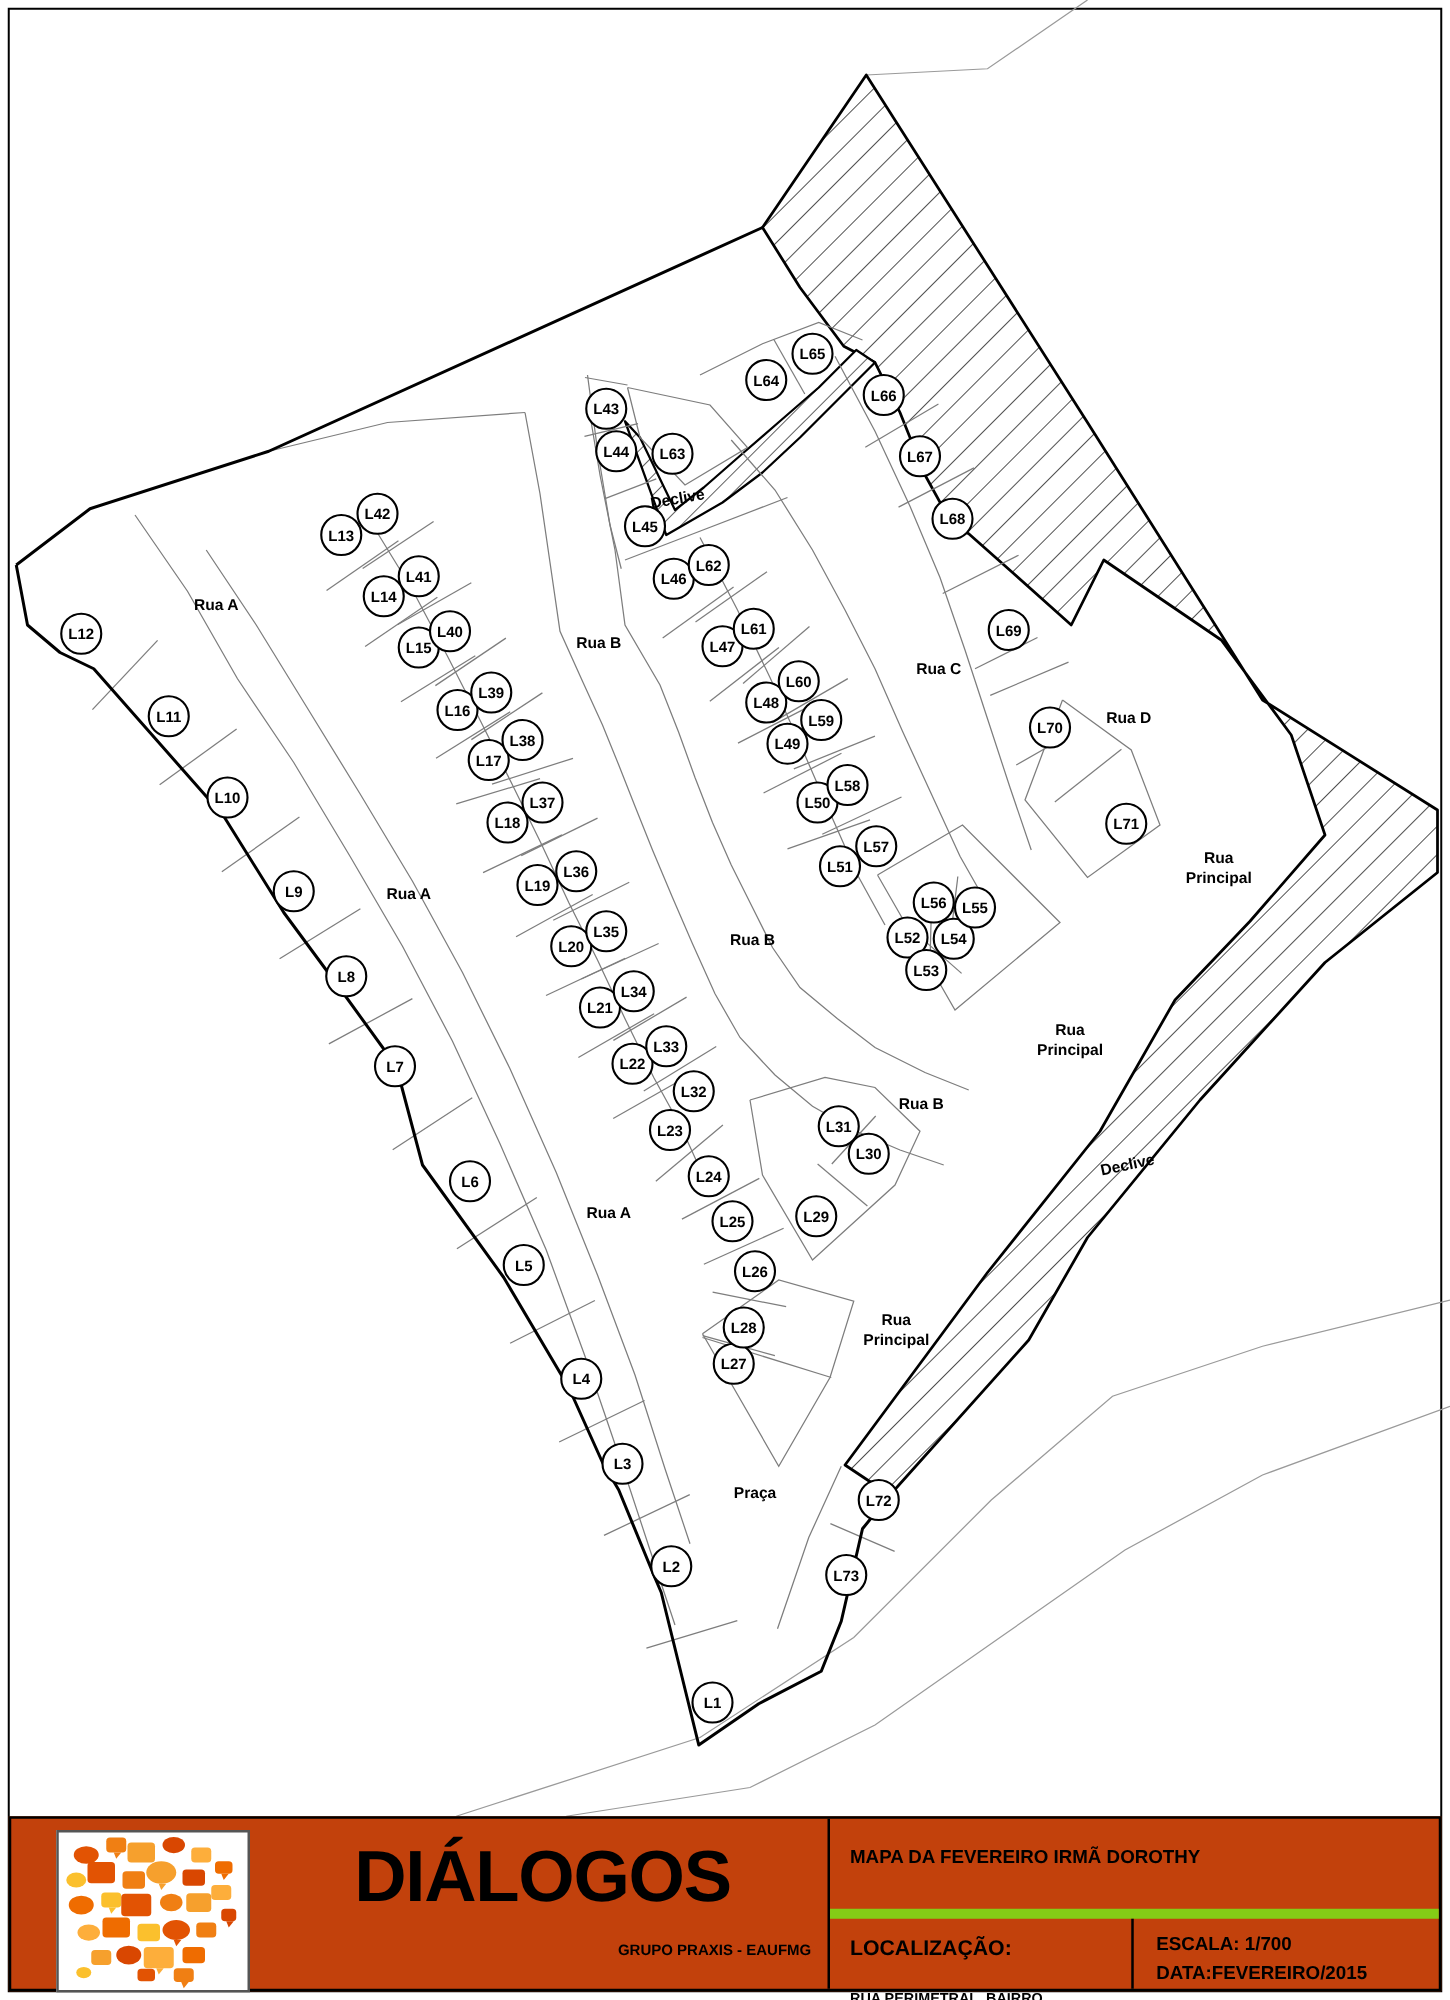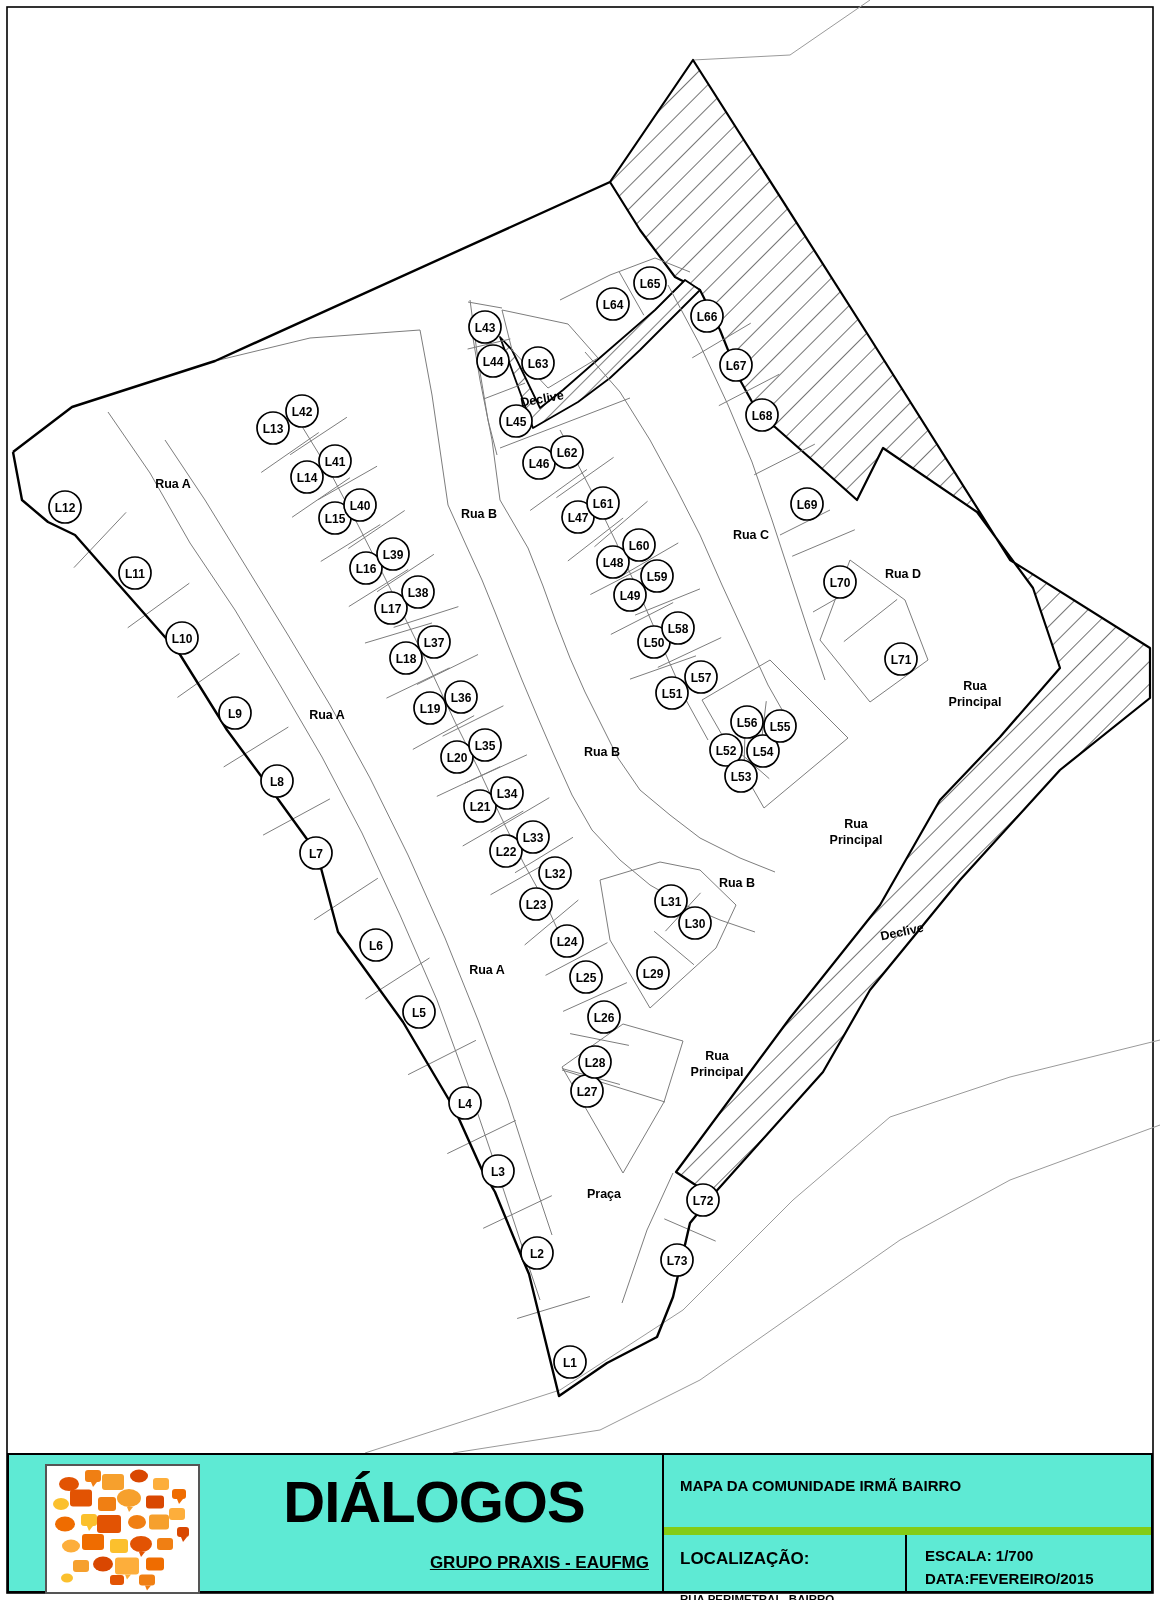--- a/index.html
+++ b/index.html
@@ -3,25 +3,25 @@
 <meta charset="utf-8">
 <style>
   html,body{margin:0;padding:0;background:#fff;}
   body{width:1160px;height:1600px;position:relative;font-family:"Liberation Sans",sans-serif;overflow:hidden;}
   #page{position:absolute;inset:0;}
   svg text{user-select:none;}
   .lot-label{font:bold 12px "Liberation Sans",sans-serif;}
   .street-label{font:bold 12.5px "Liberation Sans",sans-serif;fill:#000;}
   .area-label{font:bold 12.5px "Liberation Sans",sans-serif;fill:#000;}
   
-  #titleblock{position:absolute;left:7px;right:7px;top:1453px;bottom:7px;border:2px solid #000;background:#5eead4;}
+  #titleblock{position:absolute;left:7px;right:7px;top:1453px;bottom:7px;border:2px solid #000;background:#c2410c;}
   #logo-box{position:absolute;left:36px;top:9px;width:151px;height:126px;border:2px solid #555;overflow:hidden;background:#fff;}
   #brand{position:absolute;left:200px;top:0;width:450px;height:100%;}
   #brand-title{position:absolute;left:0;right:0;top:18px;text-align:center;font-size:58px;font-weight:bold;letter-spacing:-1px;line-height:1;color:#000;font-family:"Liberation Sans",sans-serif;}
-  #brand-sub{position:absolute;right:10px;top:98px;font-size:17px;font-weight:bold;color:#000;text-decoration:underline;}
+  #brand-sub{position:absolute;right:10px;top:98px;font-size:12px;font-weight:bold;color:#000;}
   #tb-right{position:absolute;left:653px;top:0;right:0;bottom:0;border-left:2px solid #000;}
   #tb-map-title{position:absolute;left:16px;top:22px;font-size:15px;font-weight:bold;color:#000;}
   #tb-bottom{position:absolute;left:0;right:0;top:72px;bottom:0;border-top:8px solid #84cc16;}
   #tb-loc{position:absolute;left:16px;top:14px;right:248px;}
   #tb-loc-label{font-size:17px;font-weight:bold;color:#000;}
   #tb-loc-value{font-size:11.5px;font-weight:bold;color:#000;margin-top:24px;}
   #tb-scale-cell{position:absolute;right:0;top:0;width:246px;bottom:0;border-left:2px solid #000;padding:12px 12px 0 18px;box-sizing:border-box;}
   #tb-scale{font-size:15px;font-weight:bold;color:#000;}
   #tb-date{font-size:15px;font-weight:bold;color:#000;margin-top:6px;}
 </style>
@@ -493,21 +493,21 @@
           <rect x="63" y="109" width="14" height="10" rx="3" fill="#e25303"></rect>
           <rect x="92" y="108.5" width="16" height="11" rx="3" fill="#f07f13"></rect>
           <polygon points="98,119.5 104,119.5 100,124.5" fill="#f07f13"></polygon>
         </svg>
     </div>
     <div id="brand">
       <div id="brand-title">DIÁLOGOS</div>
       <div id="brand-sub">GRUPO PRAXIS - EAUFMG</div>
     </div>
     <div id="tb-right">
-      <div id="tb-map-title">MAPA DA COMUNIDADE IRMÃ BAIRRO</div>
+      <div id="tb-map-title">MAPA DA FEVEREIRO IRMÃ DOROTHY</div>
       <div id="tb-bottom">
         <div id="tb-loc">
           <div id="tb-loc-label">LOCALIZAÇÃO:</div>
           <div id="tb-loc-value">RUA PERIMETRAL, BAIRRO INDUSTRIAL DO JATOBÁ, BH</div>
         </div>
         <div id="tb-scale-cell">
           <div id="tb-scale">ESCALA: 1/700</div>
           <div id="tb-date">DATA:FEVEREIRO/2015</div>
         </div>
       </div>

